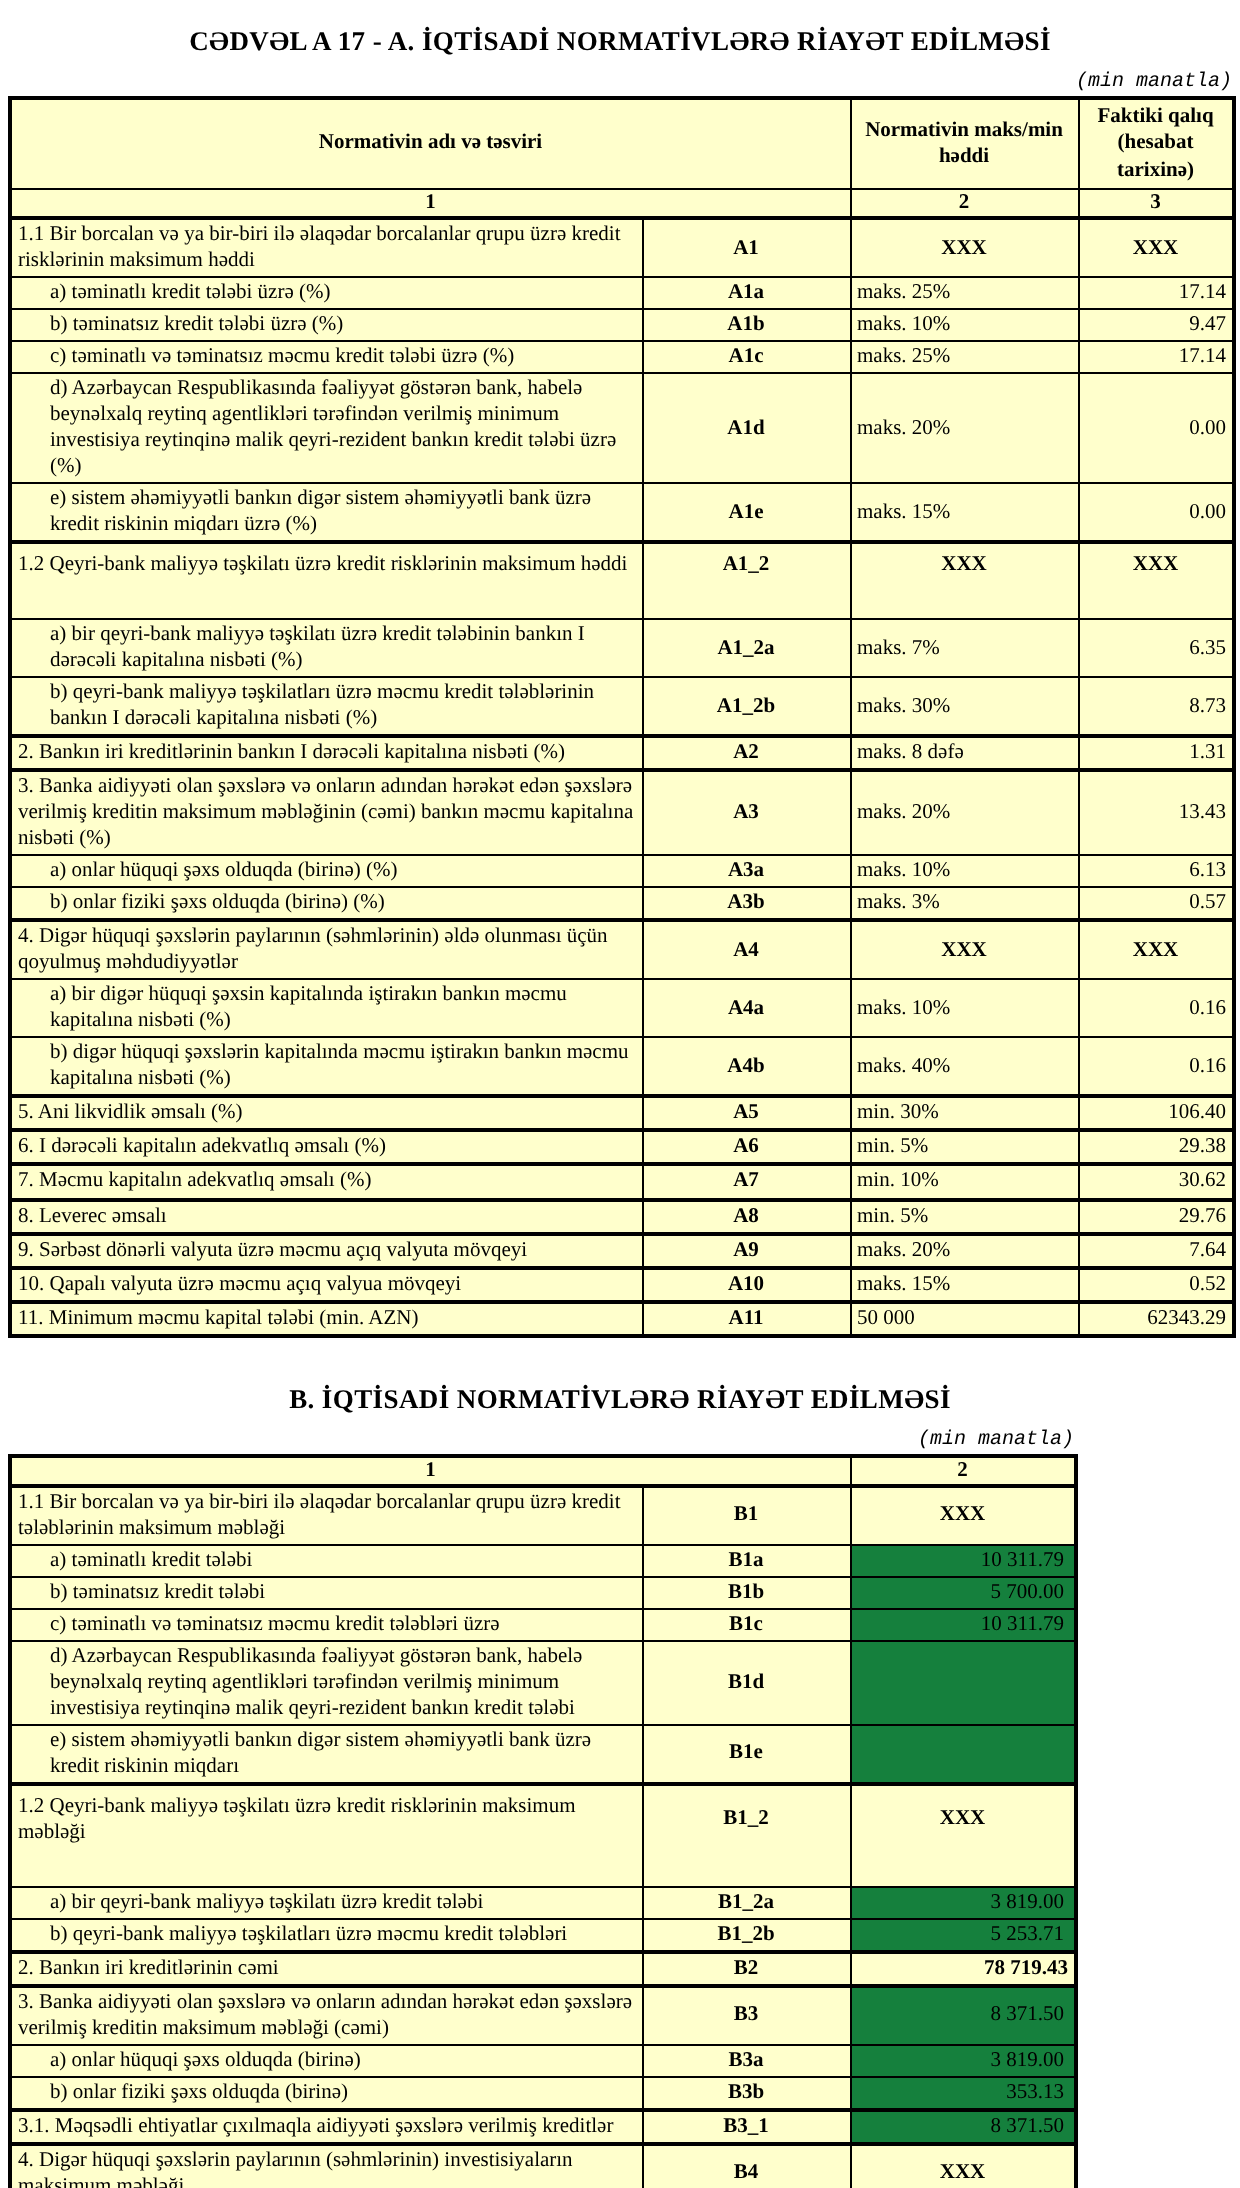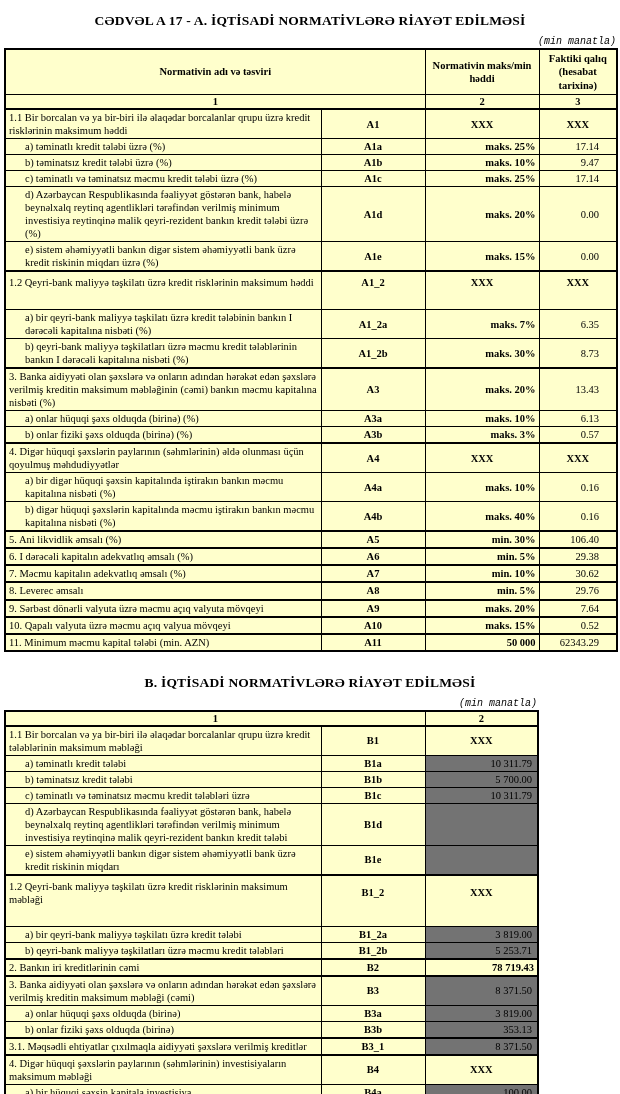--- a/index.html
+++ b/index.html
@@ -14,25 +14,25 @@
   #table-a{width:612px;}
   #table-b{width:533px;}
   td,th{border:1px solid #000;padding:1px 3px;font-size:10.5px;line-height:1.24;vertical-align:middle;word-wrap:break-word;}
   thead th{text-align:center;font-weight:bold;background:#FFFFCC;}
   tr.hdr th{height:40px;padding:2px 3px;}
   tr.colnums th{height:12px;padding:0 3px;}
   tr.top td{border-top:2px solid #000;}
   td.lbl{text-align:left;}
   td.ind{padding-left:19px;}
   td.idc{text-align:center;font-weight:bold;}
-  td.lim{text-align:right;font-weight:bold;}
-  td.act{text-align:right;padding-right:17px;}
+  td.lim{text-align:left;font-weight:normal;}
+  td.act{text-align:right;padding-right:3px;}
   td.xxx{text-align:center;font-weight:bold;}
   td.val{text-align:right;padding-right:5px;}
-  td.wht{background:#737373;}
+  td.wht{background:#15803d;}
   td.boldy{font-weight:bold;padding-right:3px;text-align:right;}
   tr.tall td{padding-top:4px;padding-bottom:20px;}
 </style>
 </head>
 <body>
 
 <div class="page">
 
   <div class="title">CƏDVƏL A 17 - A. İQTİSADİ NORMATİVLƏRƏ RİAYƏT EDİLMƏSİ</div>
   <div class="note note-a">(min manatla)</div>
@@ -105,20 +105,26 @@
           <td class="lim">maks. 7%</td>
           <td class="act">6.35</td>
         </tr>
         <tr>
           <td class="lbl ind">b) qeyri-bank maliyyə təşkilatları üzrə məcmu kredit tələblərinin bankın I dərəcəli kapitalına nisbəti (%)</td>
           <td class="idc">A1_2b</td>
           <td class="lim">maks. 30%</td>
           <td class="act">8.73</td>
         </tr>
         <tr class="top">
+          <td class="lbl">2. Bankın iri kreditlərinin bankın I dərəcəli kapitalına nisbəti (%)</td>
+          <td class="idc">A2</td>
+          <td class="lim">maks. 8 dəfə</td>
+          <td class="act">1.31</td>
+        </tr>
+        <tr class="top">
           <td class="lbl">3. Banka aidiyyəti olan şəxslərə və onların adından hərəkət edən şəxslərə verilmiş kreditin maksimum məbləğinin (cəmi) bankın məcmu kapitalına nisbəti (%)</td>
           <td class="idc">A3</td>
           <td class="lim">maks. 20%</td>
           <td class="act">13.43</td>
         </tr>
         <tr>
           <td class="lbl ind">a) onlar hüquqi şəxs olduqda (birinə) (%)</td>
           <td class="idc">A3a</td>
           <td class="lim">maks. 10%</td>
           <td class="act">6.13</td>

